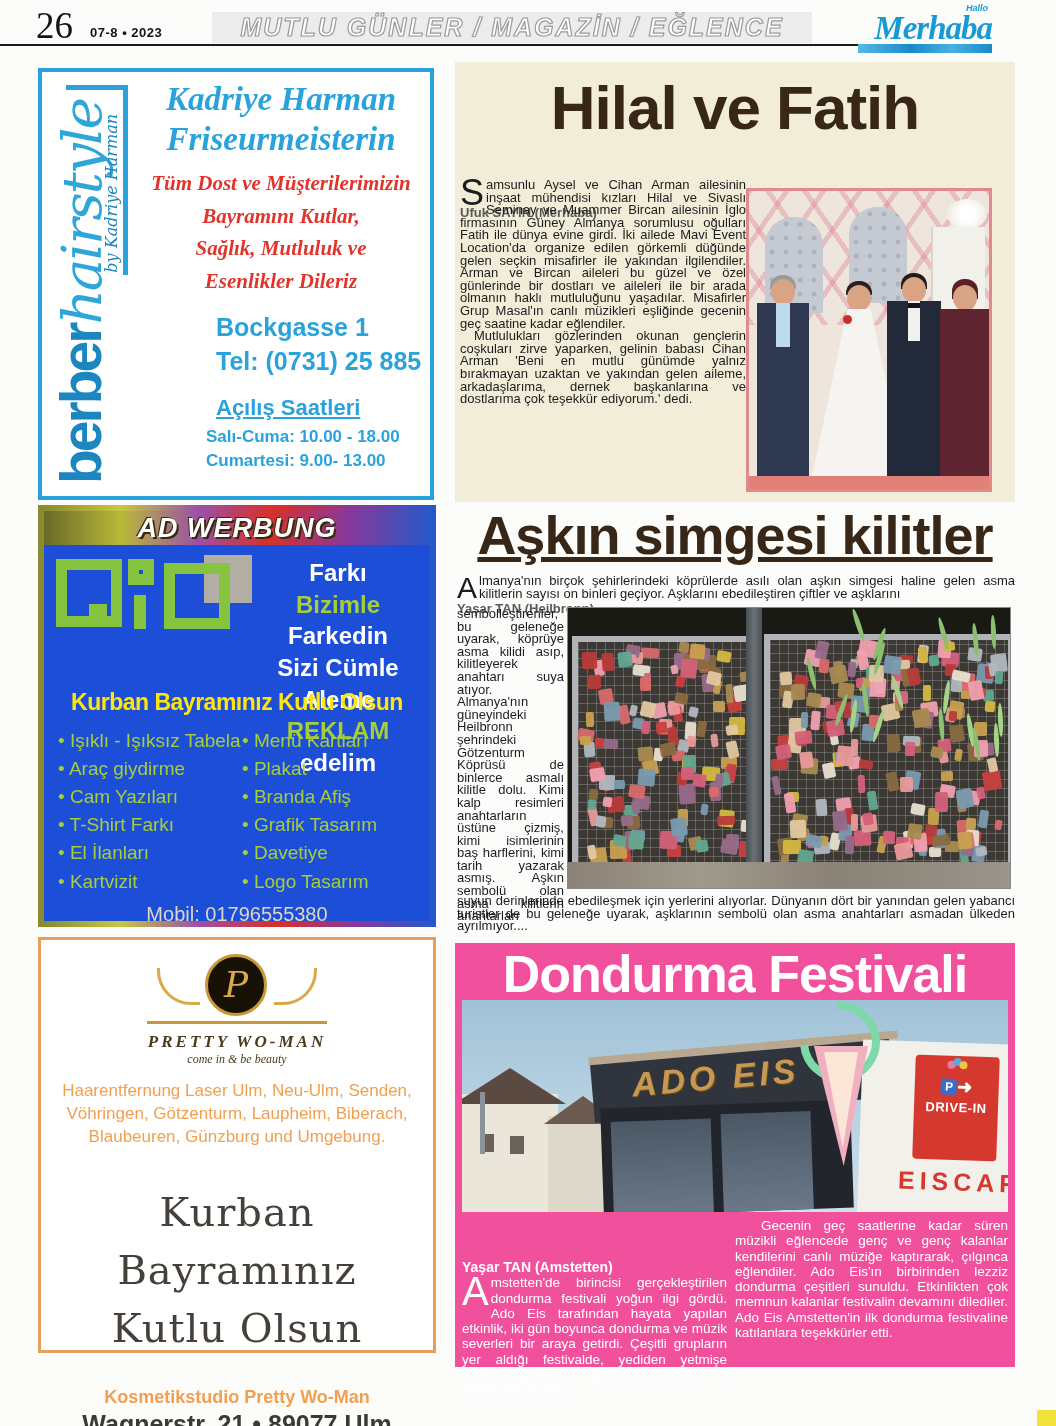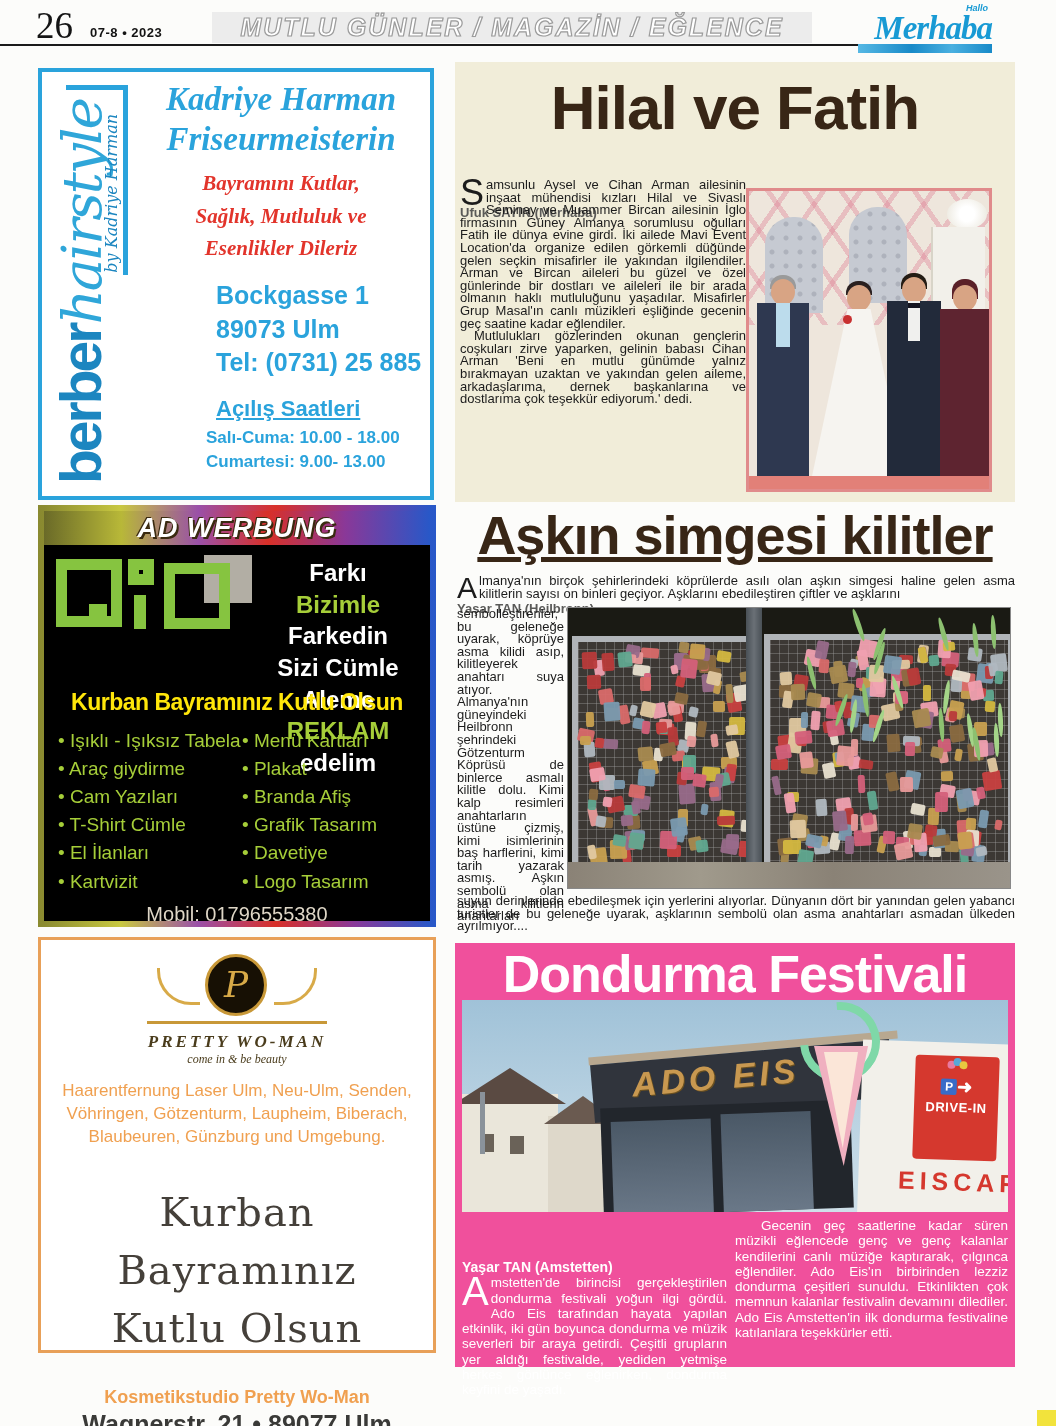--- a/index.html
+++ b/index.html
@@ -33,21 +33,21 @@
   .berber-main{left:96px;top:8px;width:286px;text-align:center;}
   .berber-title{font-family:"Liberation Serif",serif;font-style:italic;font-weight:bold;
      font-size:33px;color:#2aa3dc;line-height:1.2;}
   .berber-msg{margin-top:8px;font-family:"Liberation Serif",serif;font-style:italic;font-weight:bold;
      font-size:21px;color:#e2342b;line-height:1.55;}
   .berber-addr{margin:14px 0 0 78px;text-align:left;font-weight:bold;font-size:25px;color:#2aa3dc;line-height:1.35;}
   .berber-hours-title{margin:16px 0 0 78px;text-align:left;font-weight:bold;font-size:22px;color:#2aa3dc;text-decoration:underline;}
   .berber-hours{margin:4px 0 0 68px;text-align:left;font-weight:bold;font-size:17px;color:#2aa3dc;line-height:1.4;}
 
   
-  .ad-werbung{left:38px;top:505px;width:386px;height:410px;background:#000000;
+  .ad-werbung{left:38px;top:505px;width:386px;height:410px;background:#1d4ed8;
      border:6px solid;border-image:linear-gradient(90deg,#8a8a30,#c8c840,#9a50a8,#d83028,#8a3898,#2858c8) 1;}
   .wb-banner{left:0;top:0;width:100%;height:34px;text-align:center;line-height:34px;
      background:linear-gradient(90deg,#6a6a28,#b8b838 20%,#9a50a8 40%,#d83028 58%,#8a3898 78%,#2858c8);}
   .wb-banner span{font-style:italic;font-weight:bold;font-size:27px;color:#fff;letter-spacing:1px;
      text-shadow:2px 2px 0 #3a2a10,-1px -1px 0 #3a2a10;}
   .wb-logo{left:8px;top:44px;width:200px;height:150px;}
   .wb-g{position:absolute;border:11px solid #86c440;background:transparent;}
   .wb-g1{left:4px;top:4px;width:44px;height:46px;}
   .wb-g1i{position:absolute;left:22px;top:34px;width:18px;height:18px;background:#86c440;}
   .wb-g2{left:76px;top:4px;width:4px;height:4px;}
@@ -192,27 +192,27 @@
       <span class="by">by Kadriye Harman</span>
     </div>
     <div class="abs br-h"></div>
     <div class="abs br-v"></div>
     <div class="abs berber-main">
       <div class="berber-title">
         <div>Kadriye Harman</div>
         <div>Friseurmeisterin</div>
       </div>
       <div class="berber-msg">
+          <div>Tüm Dost ve Müşterilerimizin</div>
           <div>Bayramını Kutlar,</div>
           <div>Sağlık, Mutluluk ve</div>
           <div>Esenlikler Dileriz</div>
         </div>
       <div class="berber-addr">
           <div>Bockgasse 1</div>
-          <div>89073 Ulm</div>
           <div>Tel: (0731) 25 885</div>
         </div>
       <div class="berber-hours-title">Açılış Saatleri</div>
       <div class="berber-hours">
           <div>Salı-Cuma: 10.00 - 18.00</div>
           <div>Cumartesi: 9.00- 13.00</div>
         </div>
     </div>
   </div>
 
@@ -233,21 +233,21 @@
       <div>Farkı</div>
       <div><span class="g">Bizimle</span><span> Farkedin</span></div>
       <div>Sizi Cümle Aleme</div>
       <div><span class="g">REKLAM</span><span> edelim</span></div>
     </div>
     <div class="abs wb-greet">Kurban Bayramınız Kutlu Olsun</div>
     <div class="abs wb-services-l">
         <div class="wb-item">• Işıklı - Işıksız Tabela</div>
         <div class="wb-item">• Araç giydirme</div>
         <div class="wb-item">• Cam Yazıları</div>
-        <div class="wb-item">• T-Shirt Cümle</div>
+        <div class="wb-item">• T-Shirt Farkı</div>
         <div class="wb-item">• El İlanları</div>
         <div class="wb-item">• Kartvizit</div>
       </div>
     <div class="abs wb-services-r">
         <div class="wb-item">• Menü Kartları</div>
         <div class="wb-item">• Plakat</div>
         <div class="wb-item">• Branda Afiş</div>
         <div class="wb-item">• Grafik Tasarım</div>
         <div class="wb-item">• Davetiye</div>
         <div class="wb-item">• Logo Tasarım</div>

